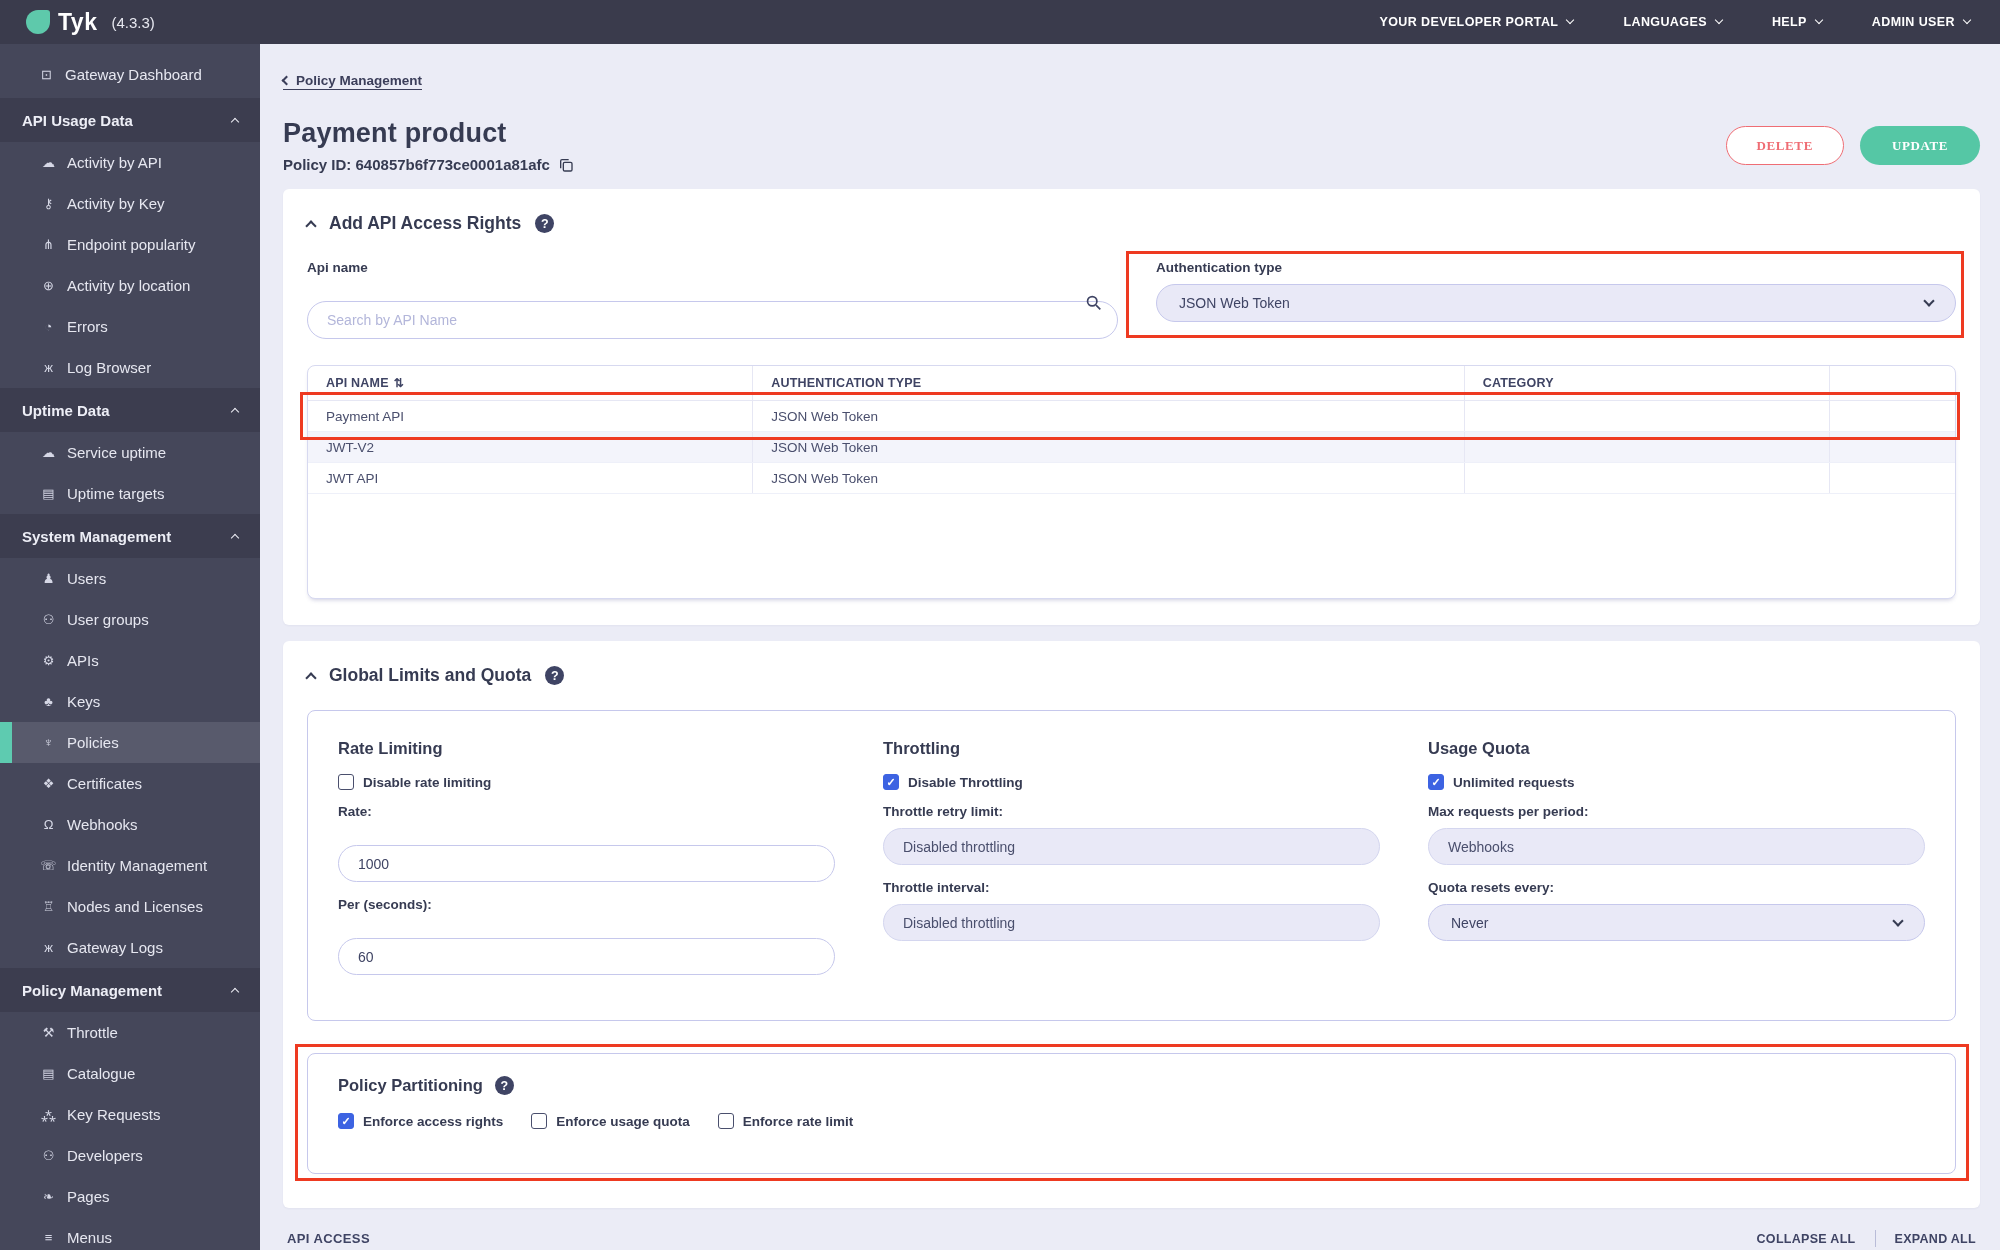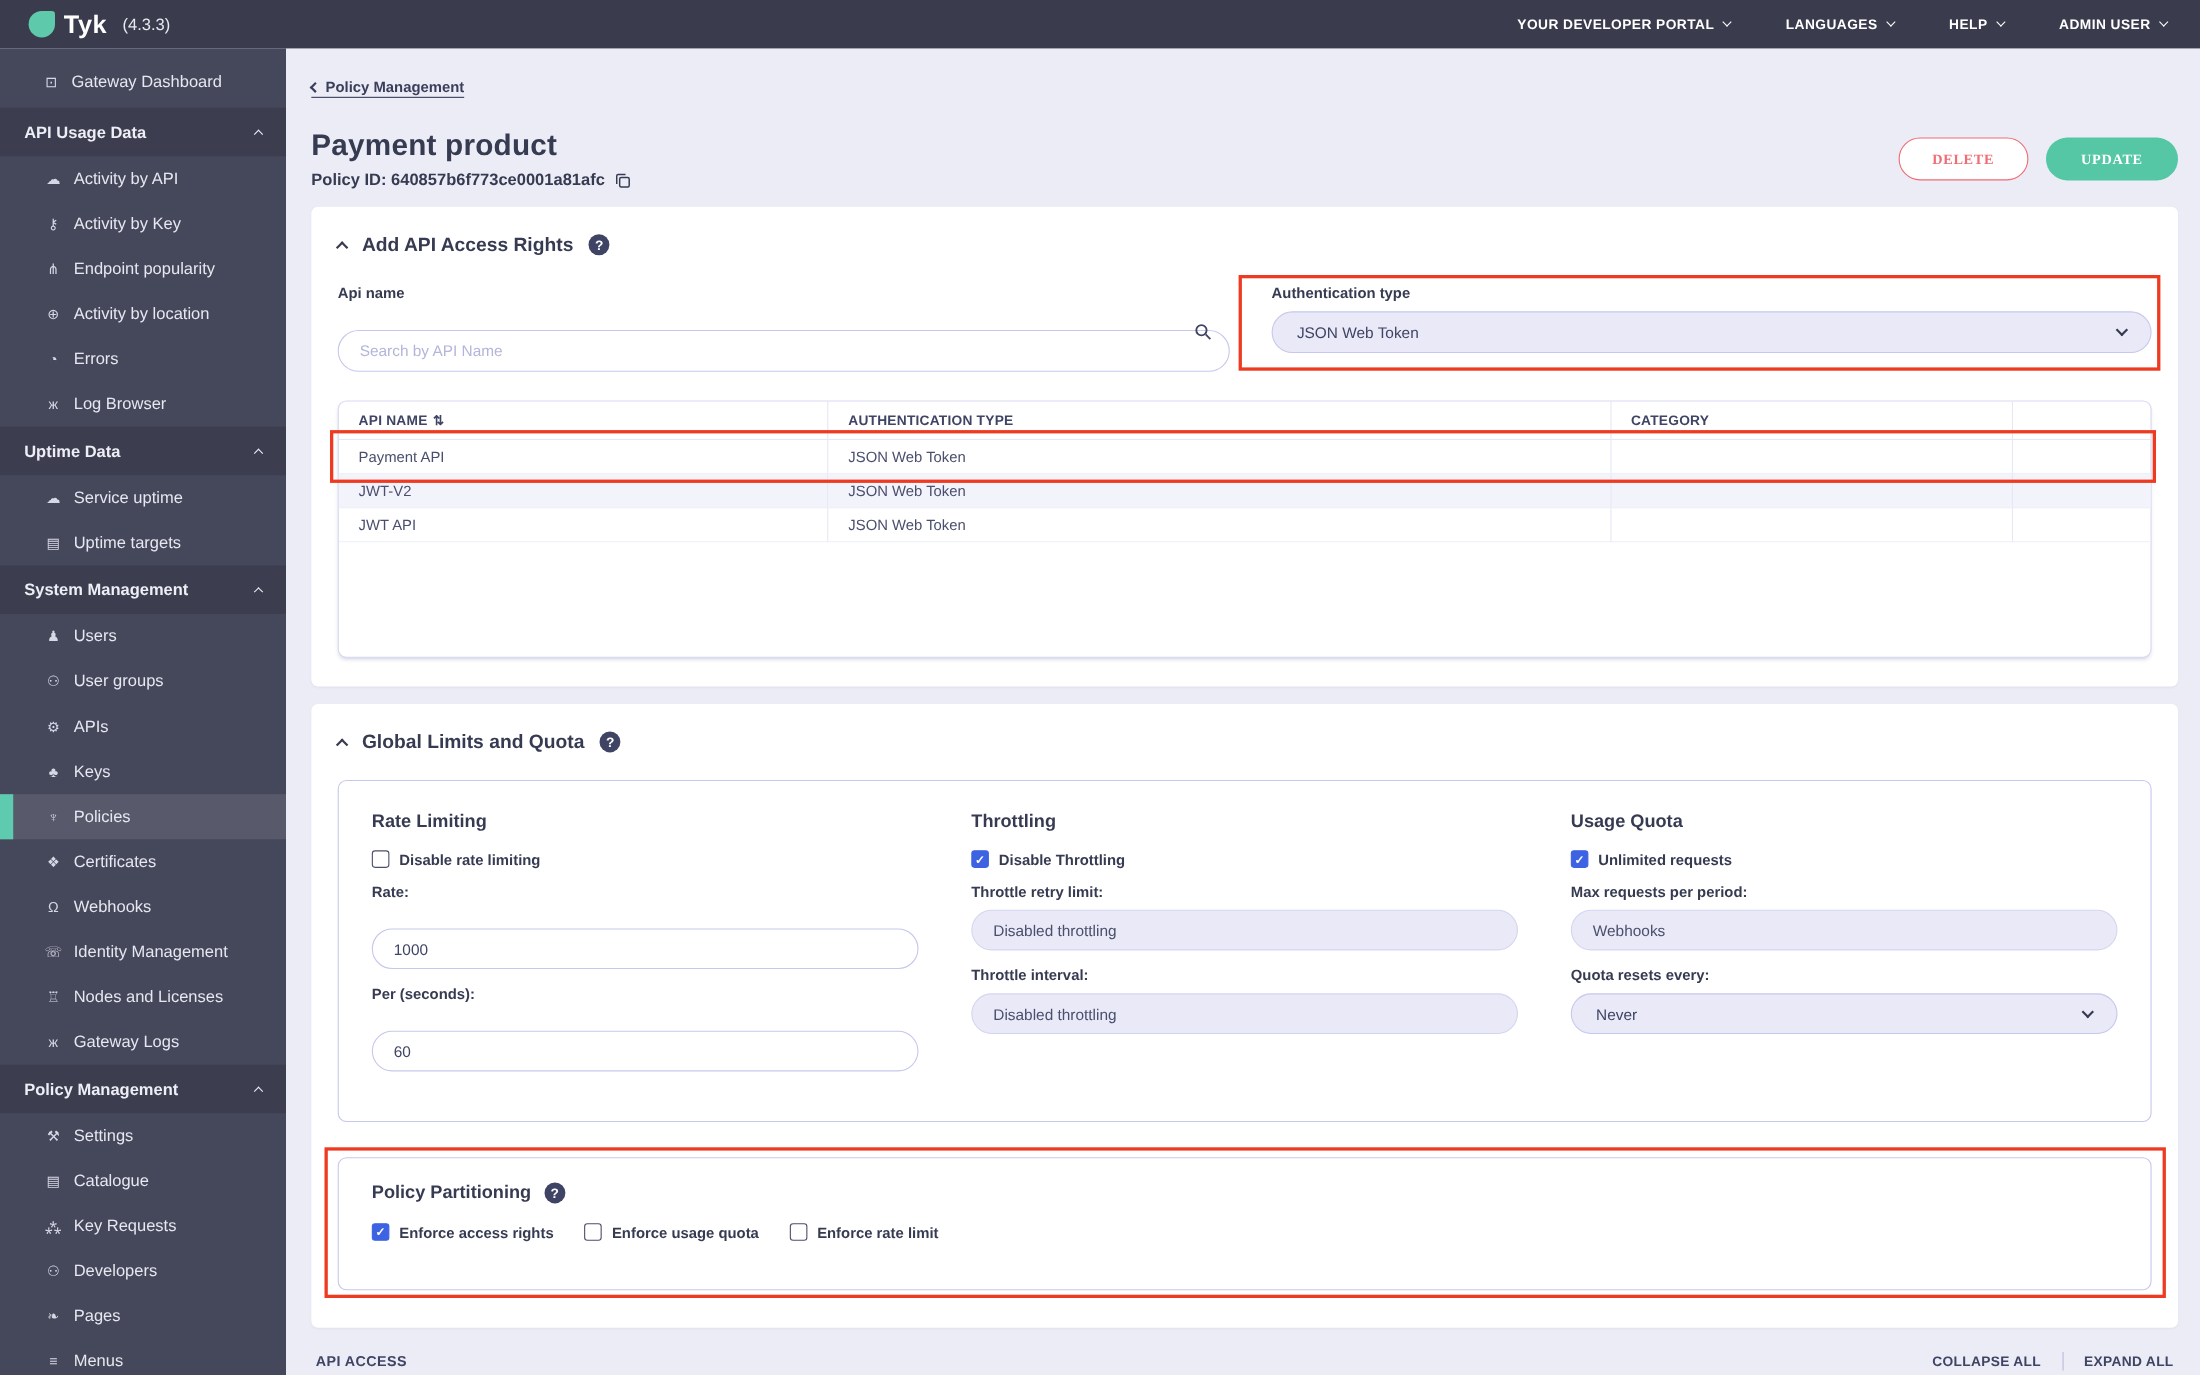--- a/index.html
+++ b/index.html
@@ -245,21 +245,21 @@
   <div class="sb-item">
     <span class="sb-icon">ж</span>
     <span>Gateway Logs</span>
   </div>
   <div class="sb-header">
     <span>Policy Management</span>
     <span class="chev up small"></span>
   </div>
   <div class="sb-item">
     <span class="sb-icon">⚒</span>
-    <span>Settings</span>
+    <span>Throttle</span>
   </div>
   <div class="sb-item">
     <span class="sb-icon">▤</span>
     <span>Catalogue</span>
   </div>
   <div class="sb-item">
     <span class="sb-icon">⁂</span>
     <span>Key Requests</span>
   </div>
   <div class="sb-item">

